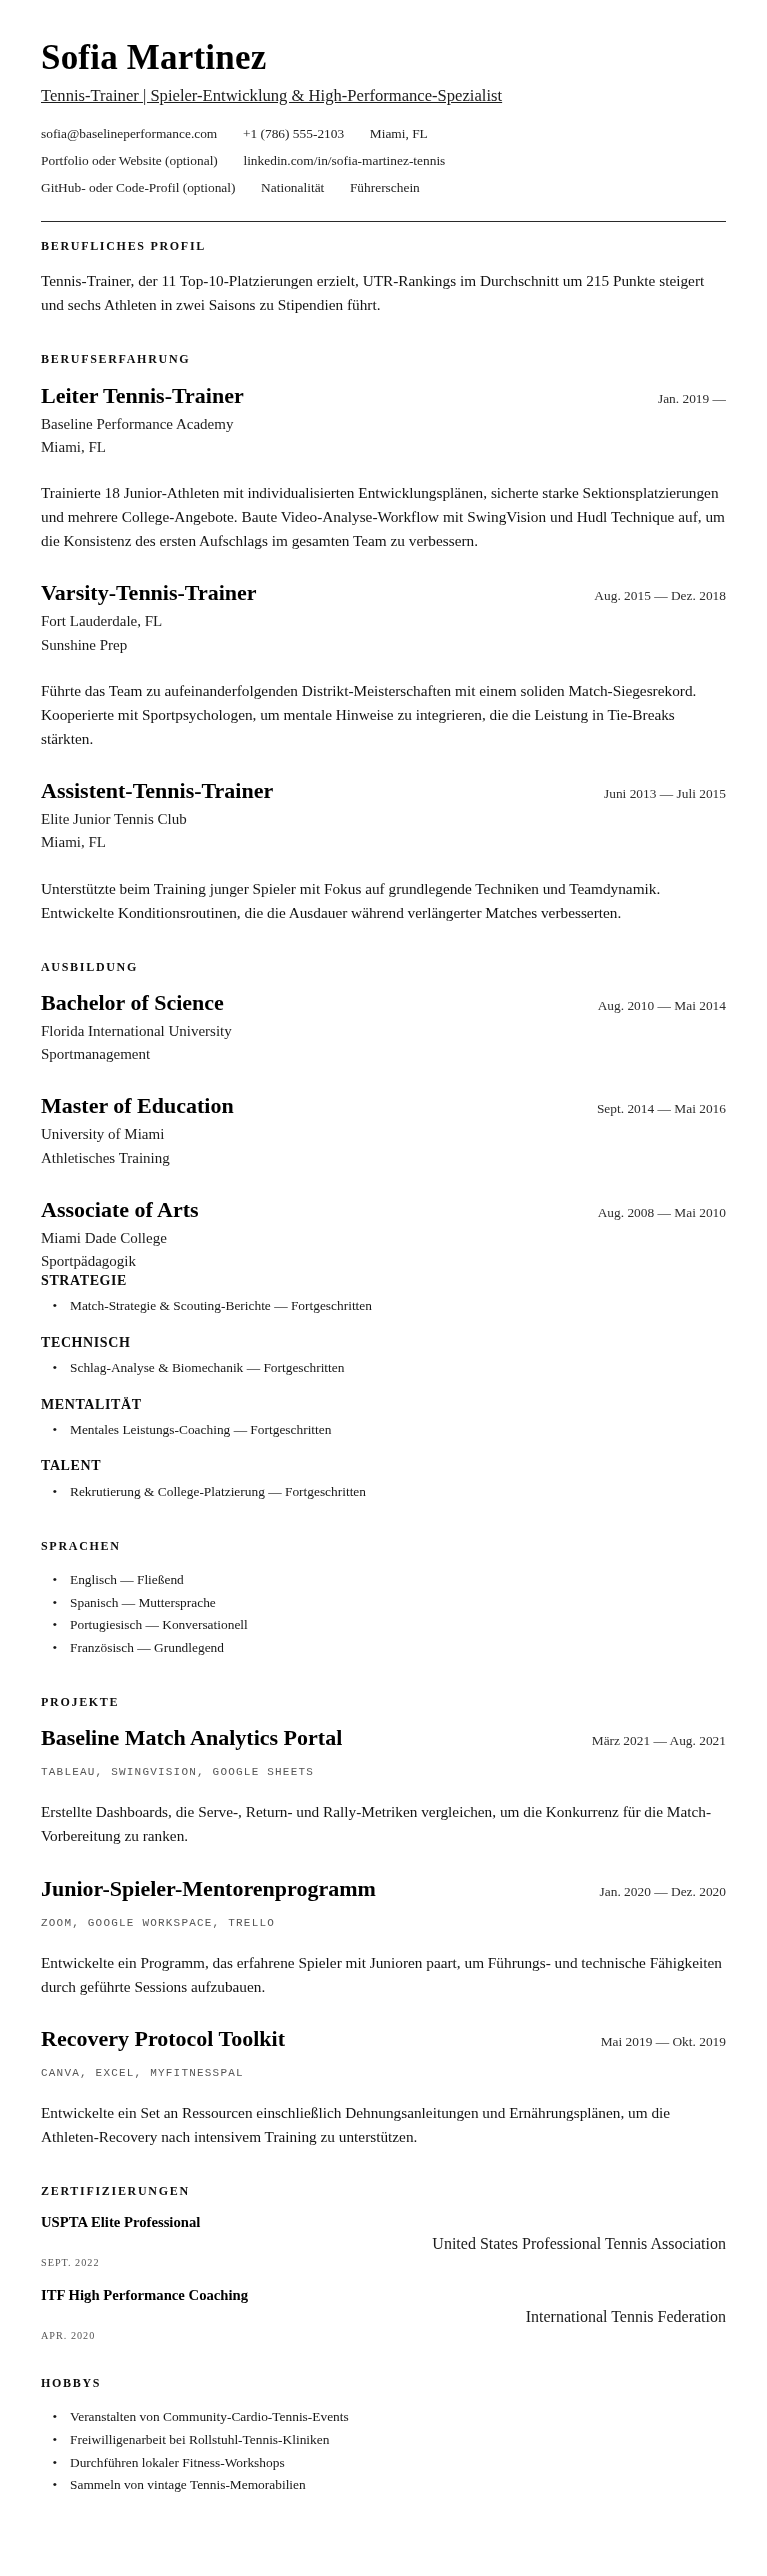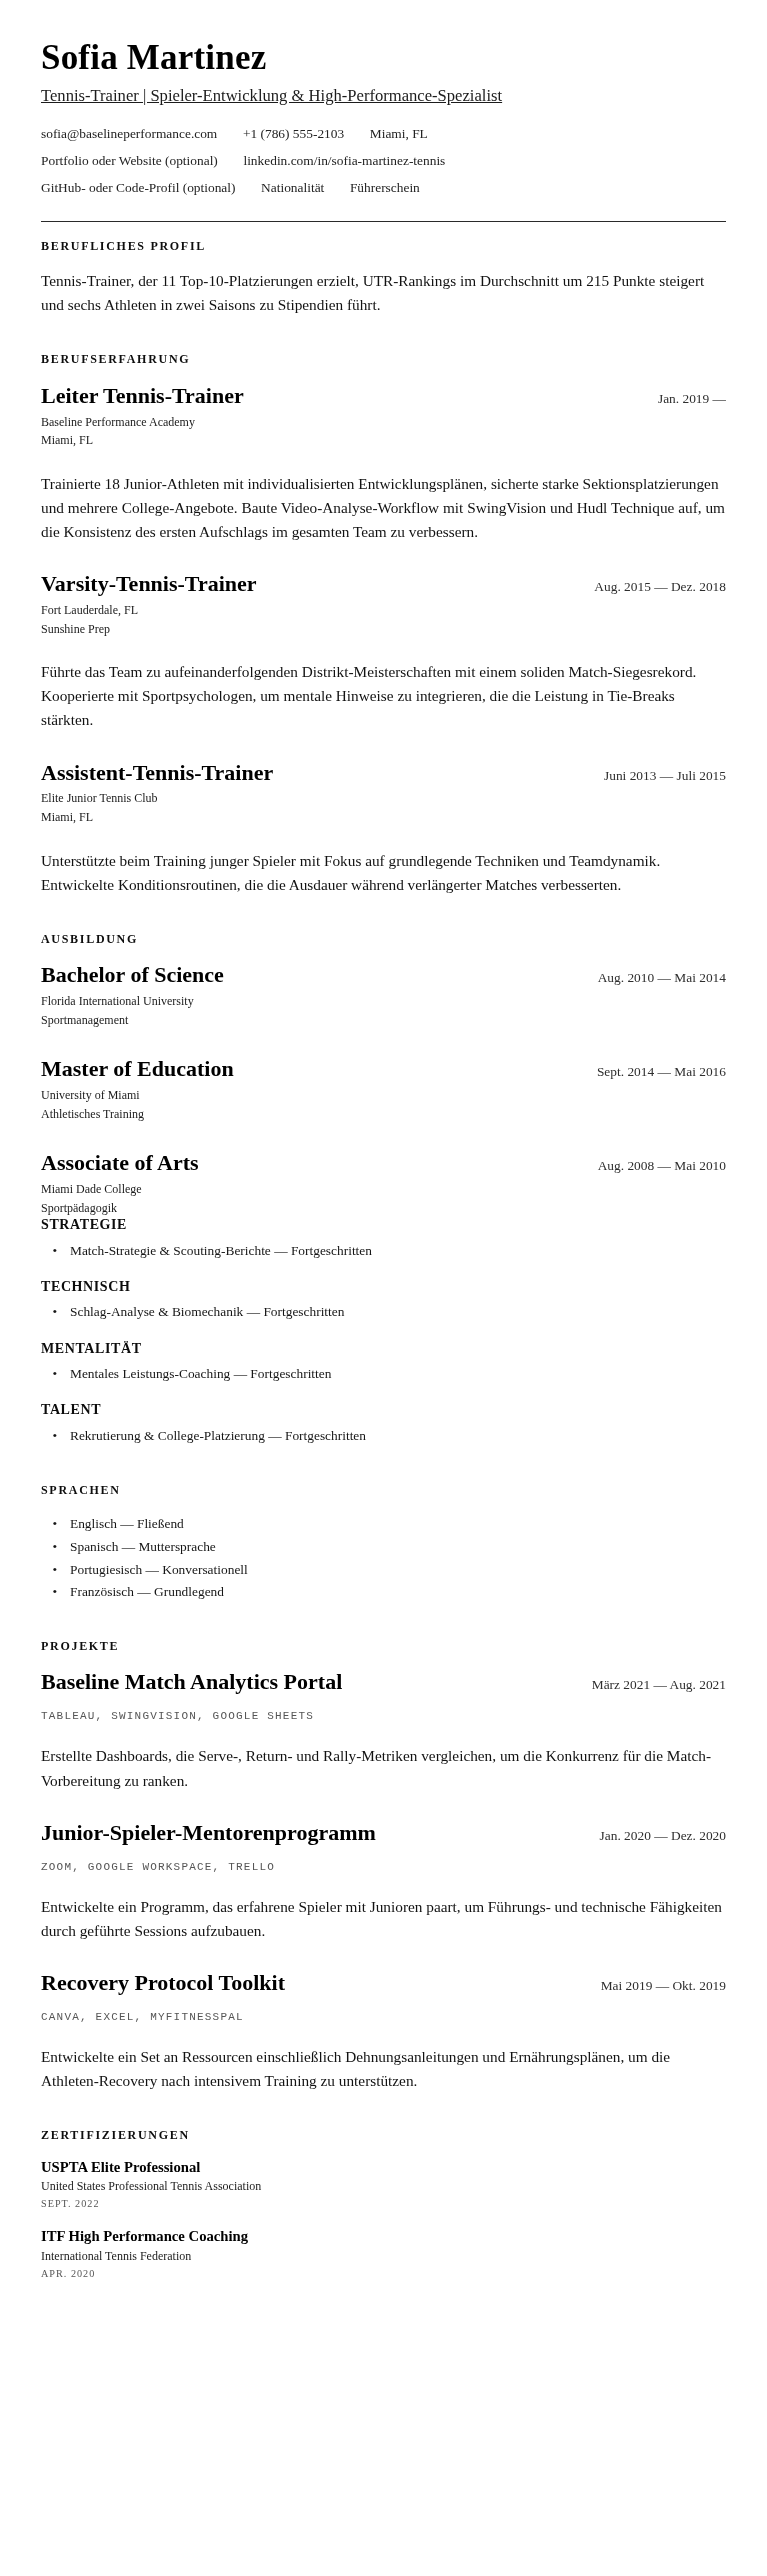--- a/index.html
+++ b/index.html
@@ -23,37 +23,37 @@
   .sec-title { font-size: 12px; font-weight: 700; letter-spacing: 1.7px; color: #0e0e0e; margin-top: 35px; margin-bottom: 15.3px; }
   .sec-title.first { margin-top: 16.6px; }
 
   .body-text { font-size: 15.3px; line-height: 1.58; color: #121212; }
 
   
   .entry + .entry { margin-top: 27px; }
   .entry-head { display: flex; justify-content: space-between; align-items: baseline; margin-bottom: 3.8px; }
   .entry-title { font-size: 22px; font-weight: 700; color: #000; }
   .dates { font-size: 13.4px; color: #2e2e2e; white-space: nowrap; margin-left: 15.3px; }
-  .sub-line { font-size: 12px; line-height: 1.55; color: #1b1b1b; }
+  .sub-line { font-size: 15px; line-height: 1.55; color: #1b1b1b; }
   .desc { margin-top: 22px; }
   .stack { font-size: 11px; letter-spacing: 1.2px; color: #555; margin-top: 15px; font-family: Liberation Mono, monospace; }
 
   
   .skill-group + .skill-group { margin-top: 16.6px; }
   .skill-cat { font-size: 14px; font-weight: 700; letter-spacing: 0.6px; color: #0c0c0c; margin-bottom: 6.4px; }
 
   
   .bullets { list-style: none; }
   .bullets li { font-size: 13.4px; line-height: 1.7; color: #161616; position: relative; padding-left: 29px; }
   .bullets li::before { content: "•"; position: absolute; left: 11.5px; color: #161616; }
 
   
   .cert + .cert { margin-top: 19px; }
   .cert-name { font-size: 14.7px; font-weight: 700; color: #000; margin-bottom: 3.8px; }
-  .cert-issuer { font-size: 12px; color: #1b1b1b; margin-bottom: 3.8px; }
+  .cert-issuer { font-size: 16px; color: #1b1b1b; margin-bottom: 3.8px; text-align: right; }
   .cert-date { font-size: 10.2px; letter-spacing: 1px; color: #555; }
 </style>
 </head>
 <body>
 
 <div class="page">
 
   <header>
     <h1 class="name">Sofia Martinez</h1>
     <p class="tagline">Tennis-Trainer | Spieler-Entwicklung &amp; High-Performance-Spezialist</p>
@@ -227,15 +227,24 @@
       <div class="cert-date">SEPT. 2022</div>
     </div>
 
     <div class="cert">
       <div class="cert-name">ITF High Performance Coaching</div>
       <div class="cert-issuer">International Tennis Federation</div>
       <div class="cert-date">APR. 2020</div>
     </div>
   </section>
 
+  <section>
+    <h2 class="sec-title">HOBBYS</h2>
+    <ul class="bullets">
+      <li>Veranstalten von Community-Cardio-Tennis-Events</li>
+      <li>Freiwilligenarbeit bei Rollstuhl-Tennis-Kliniken</li>
+      <li>Durchführen lokaler Fitness-Workshops</li>
+      <li>Sammeln von vintage Tennis-Memorabilien</li>
+    </ul>
+  </section>
 
 </div>
 
 
 </body></html>

